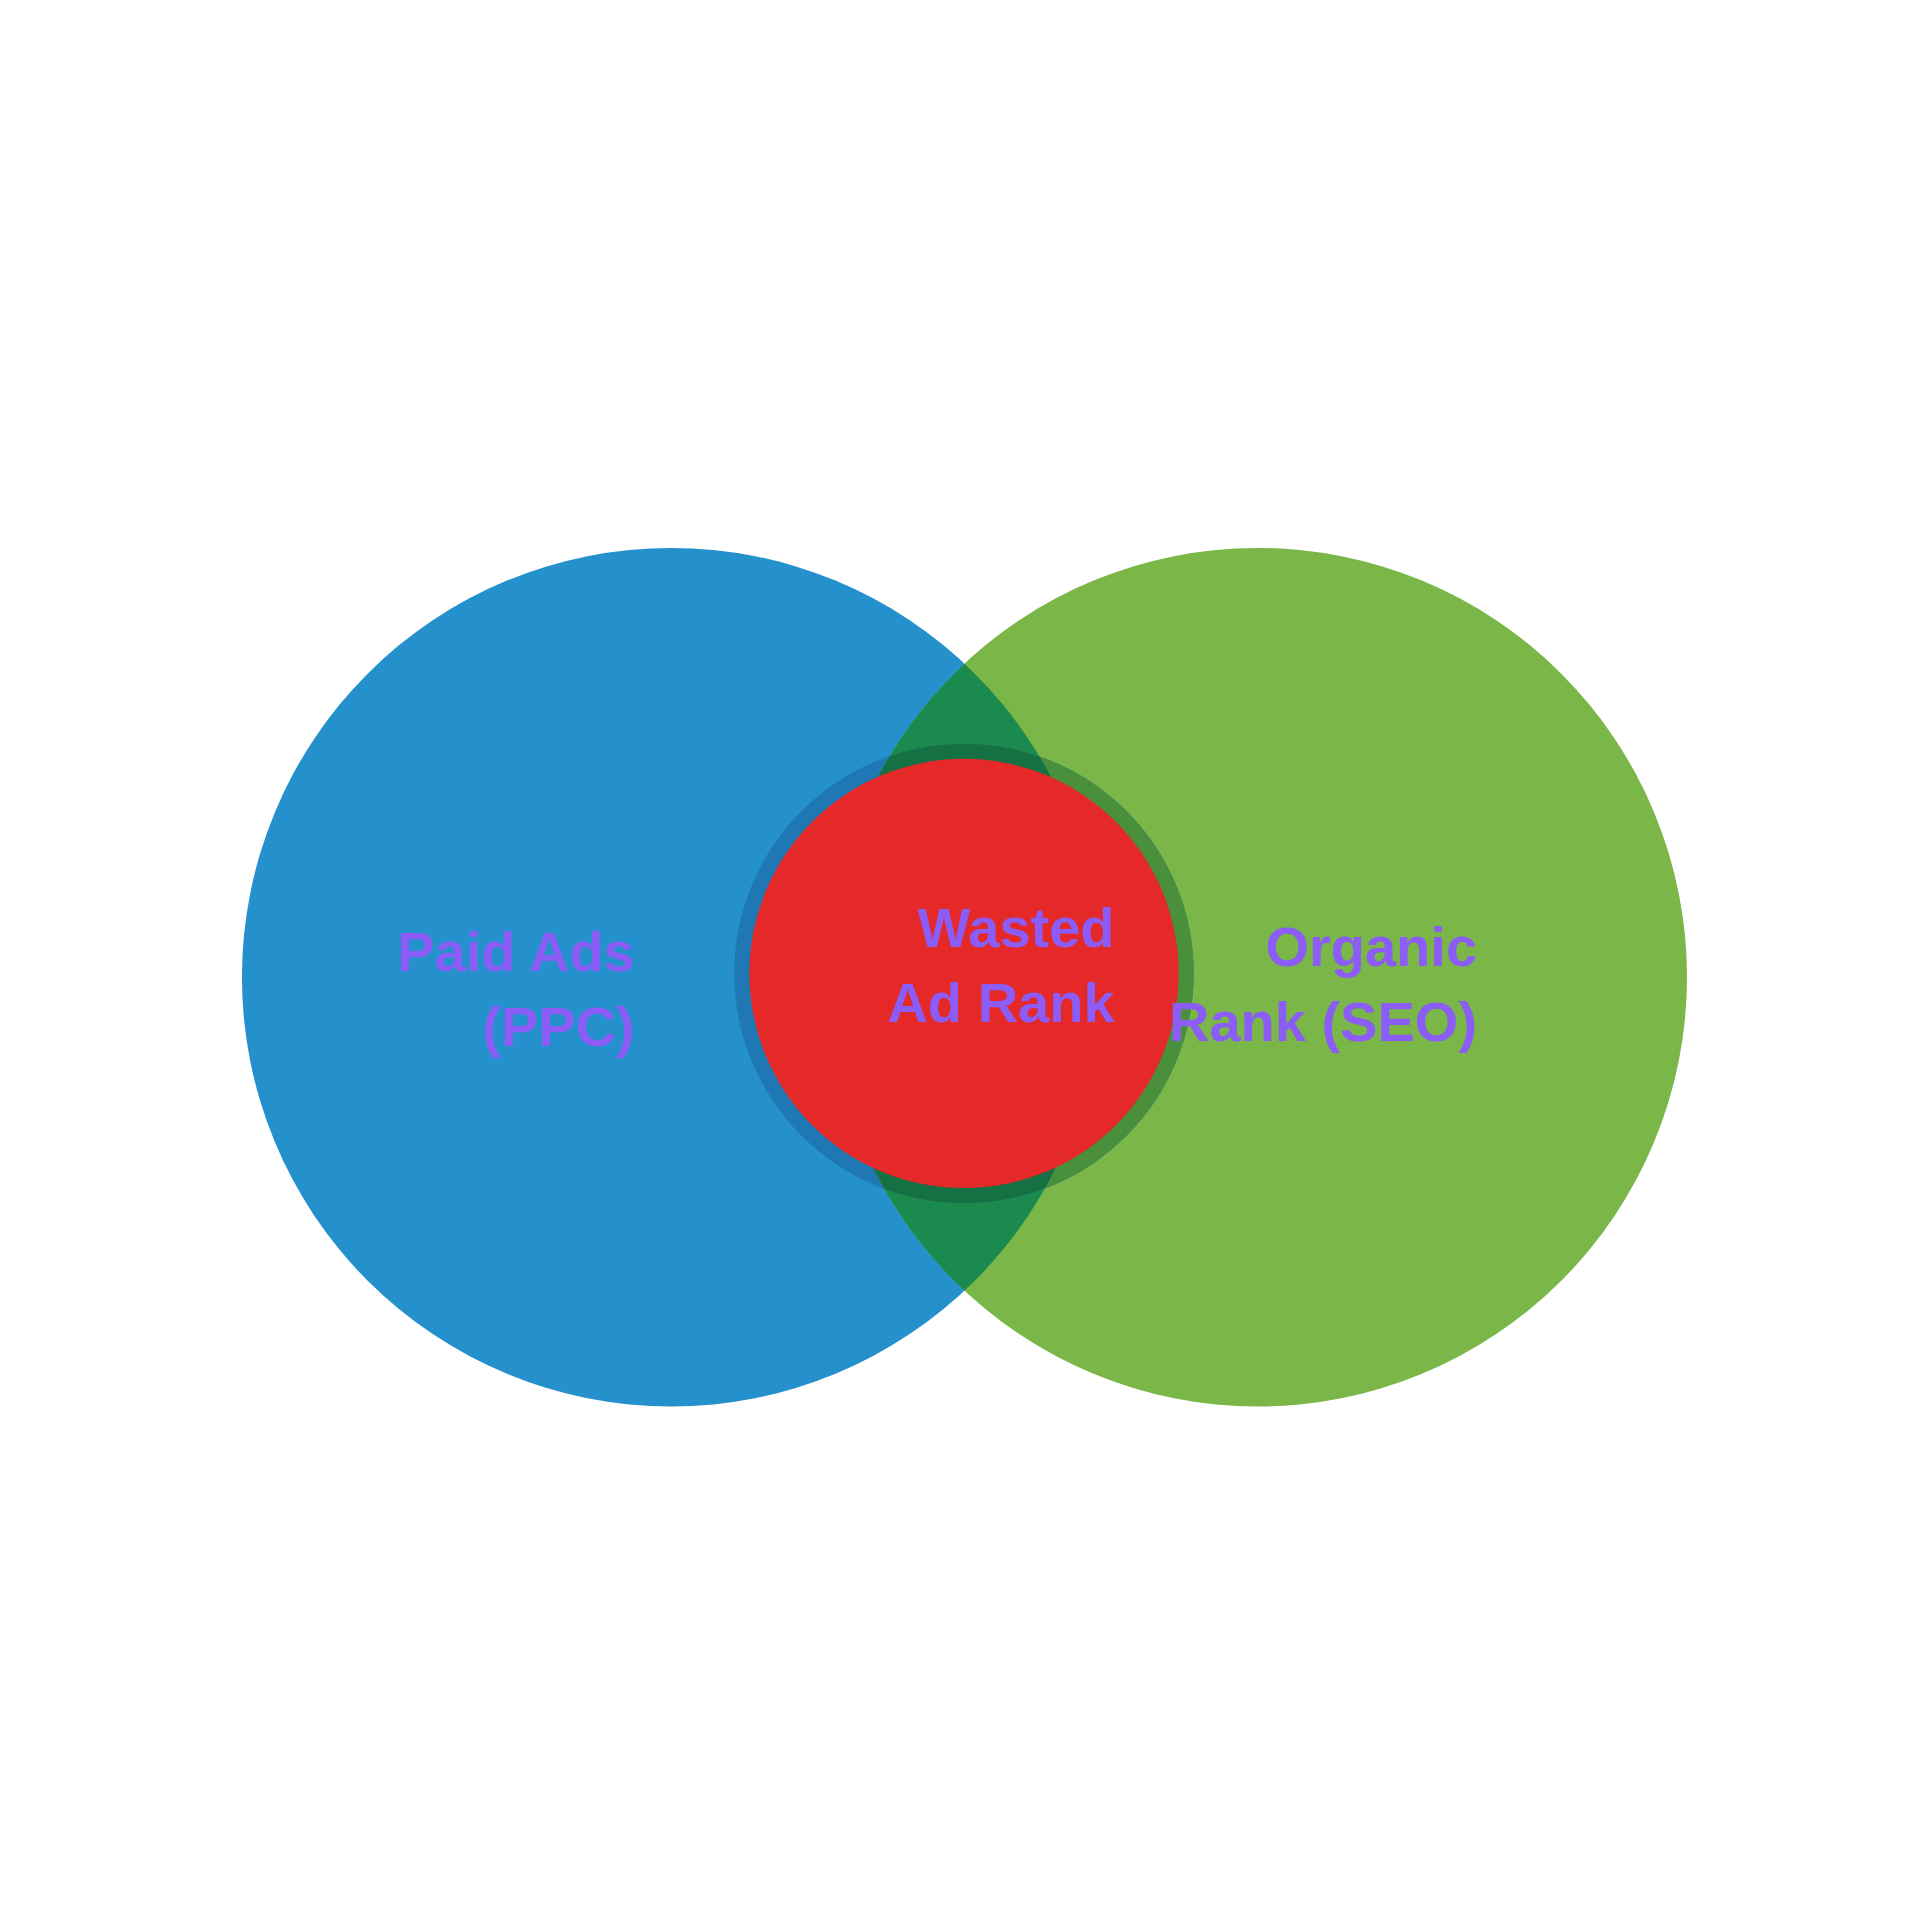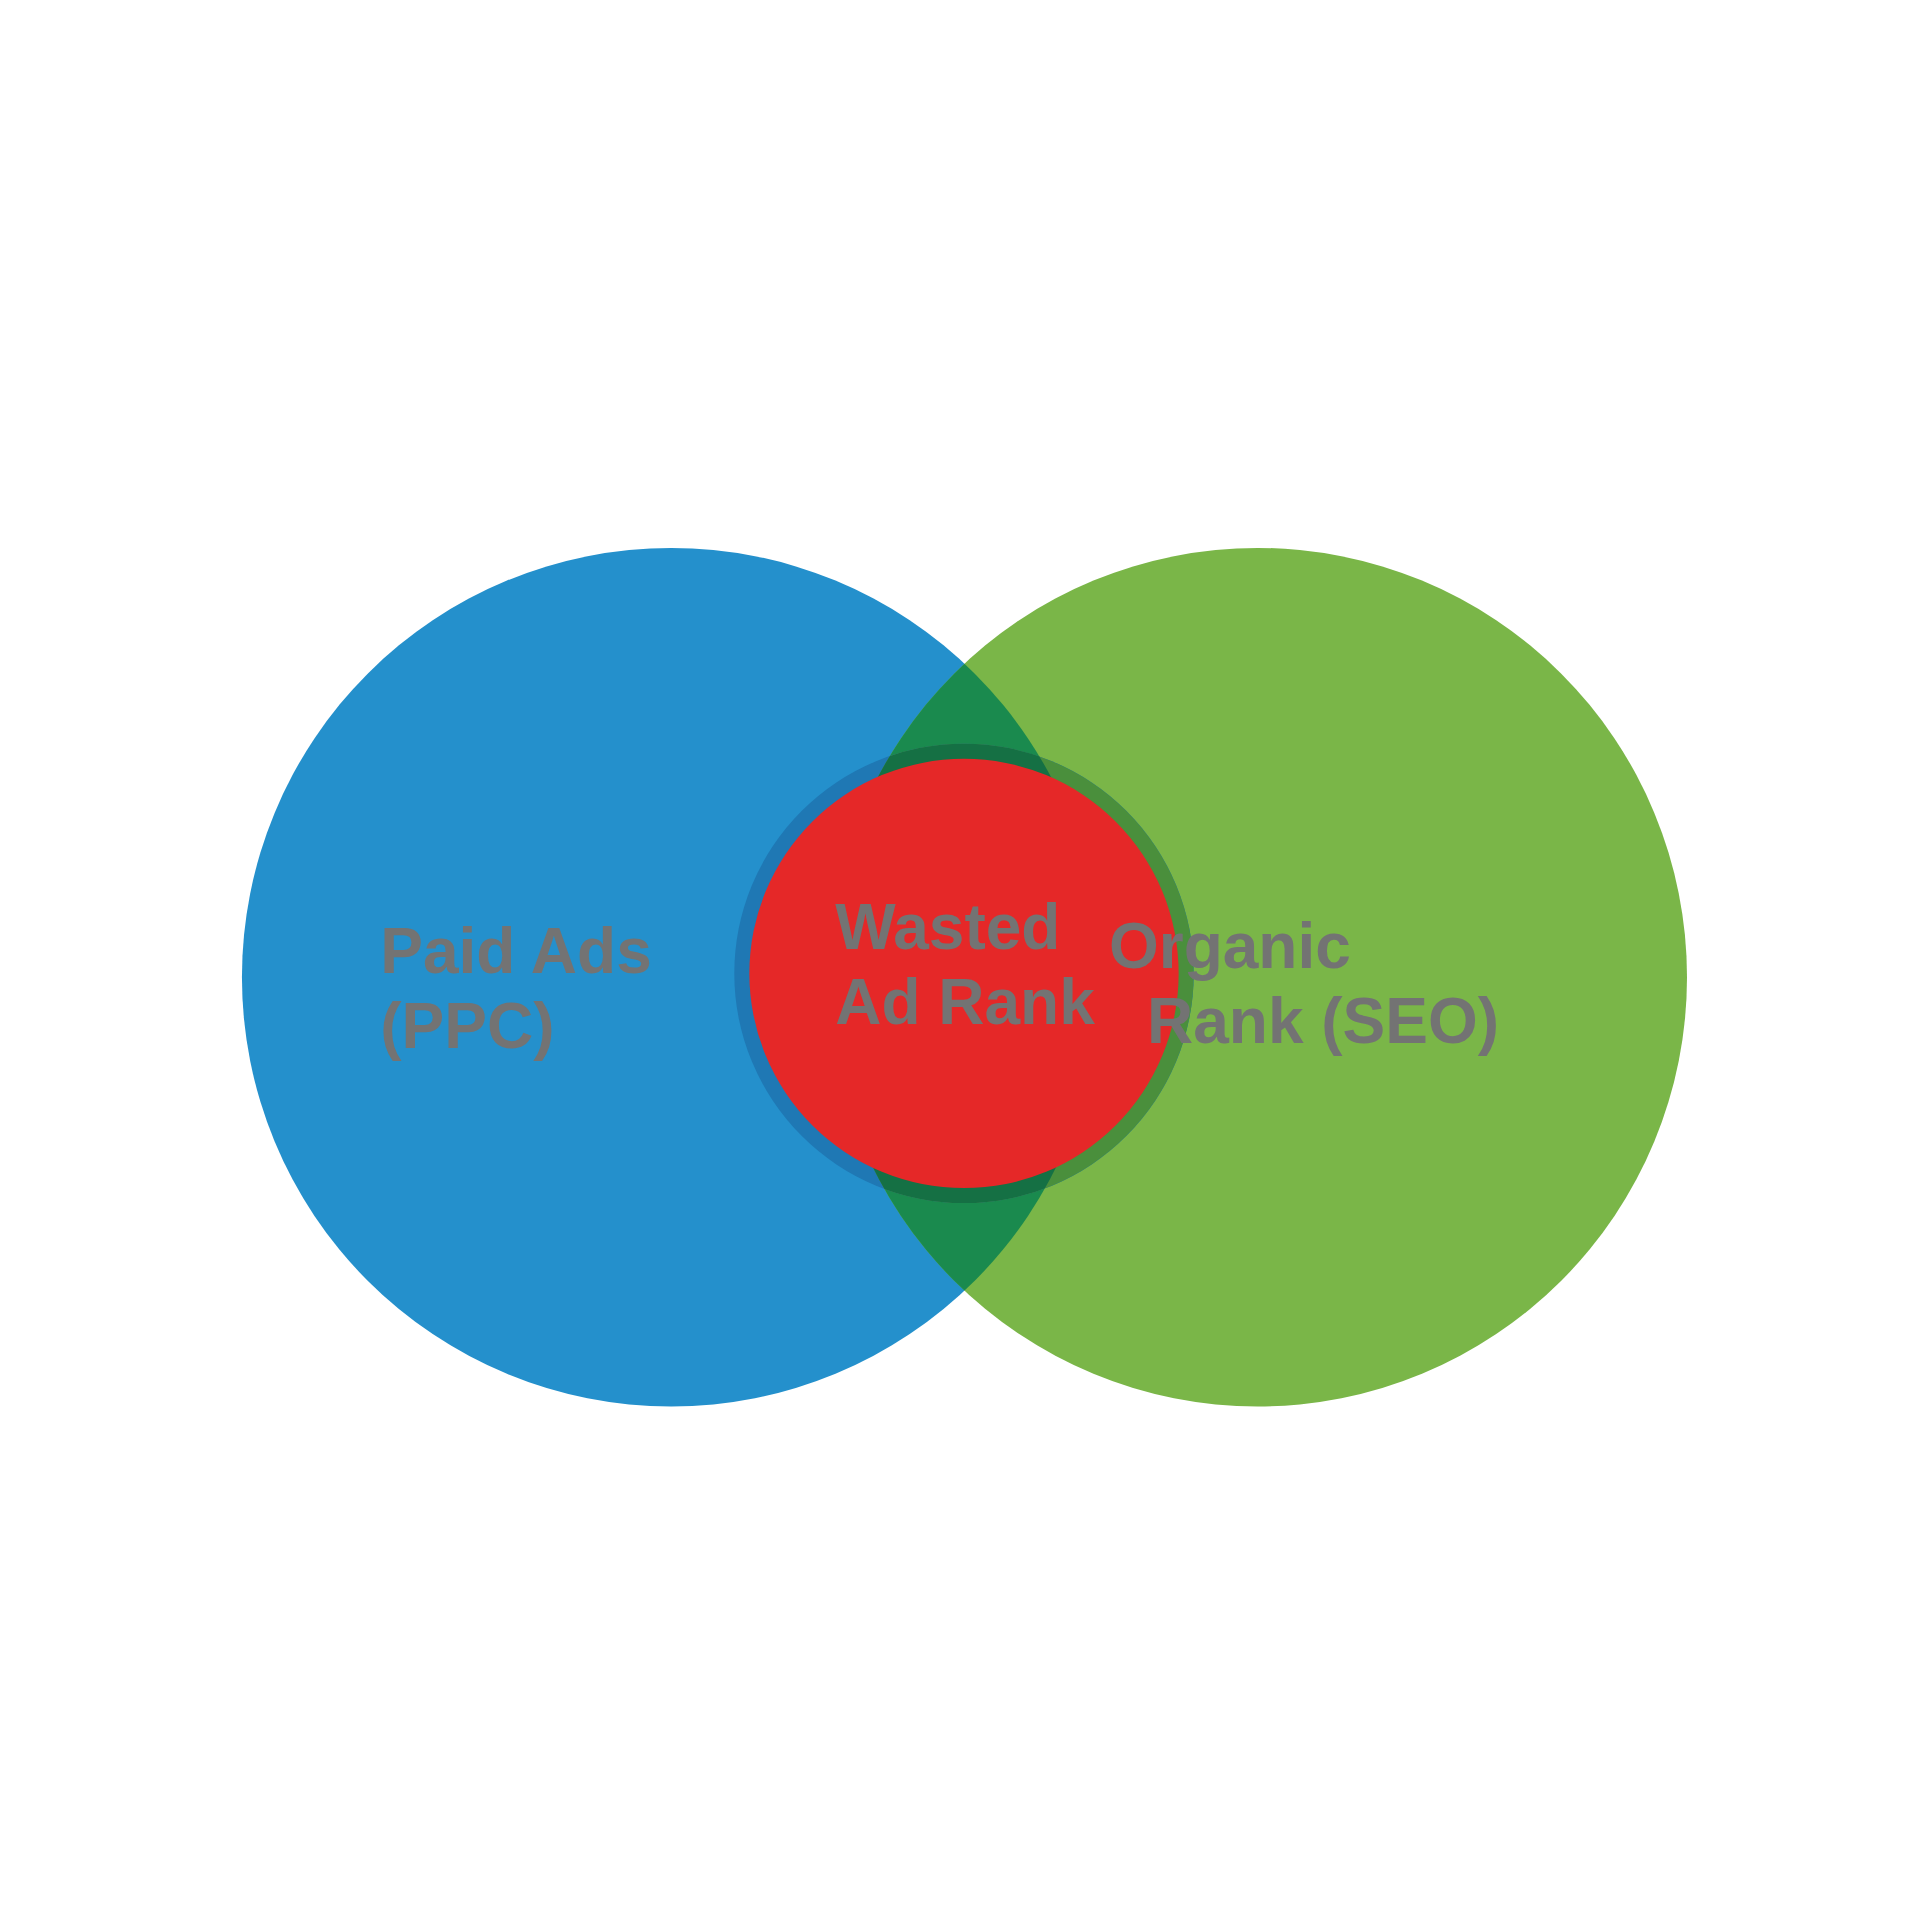--- a/index.html
+++ b/index.html
@@ -1,25 +1,25 @@
 <!DOCTYPE html>
 <html style="font-size:15px"><head>
   <meta charset="utf-8">
   <style>
     html, body { margin: 0; padding: 0; background: #ffffff; }
     body { width: 1928px; height: 1928px; position: relative; overflow: hidden; }
     #venn { position: absolute; left: 0; top: 0; width: 1928px; height: 1928px; }
     .label {
       position: absolute;
-      color: #737373;
+      color: #8b5cf6;
       font-family: "Liberation Sans", "DejaVu Sans", sans-serif;
       font-weight: bold;
-      font-size: 64px;
+      font-size: 56px;
       line-height: 75px;
-      text-align: left;
+      text-align: right;
       white-space: nowrap;
       transform: translate(-50%, -50%);
     }
     .label span { display: block; }
   </style>
 </head>
 <body>
 
 <svg id="venn" viewBox="0 0 2048 2048" xmlns="http://www.w3.org/2000/svg">
   <defs>
@@ -50,21 +50,21 @@
   </g>
 
   <circle cx="1024" cy="1034" r="228" fill="#e52828"></circle>
 </svg>
 
 <div class="label" style="left:516px; top:989px;">
   <span>Paid Ads</span>
   <span>(PPC)</span>
 </div>
 
-<div class="label" style="left:965px; top:965px;">
+<div class="label" style="left:1001px; top:965px;">
   <span>Wasted</span>
   <span>Ad Rank</span>
 </div>
 
 <div class="label" style="left:1323px; top:984px;">
   <span style="margin-left:-38px;">Organic</span>
   <span>Rank (SEO)</span>
 </div>
 
 

